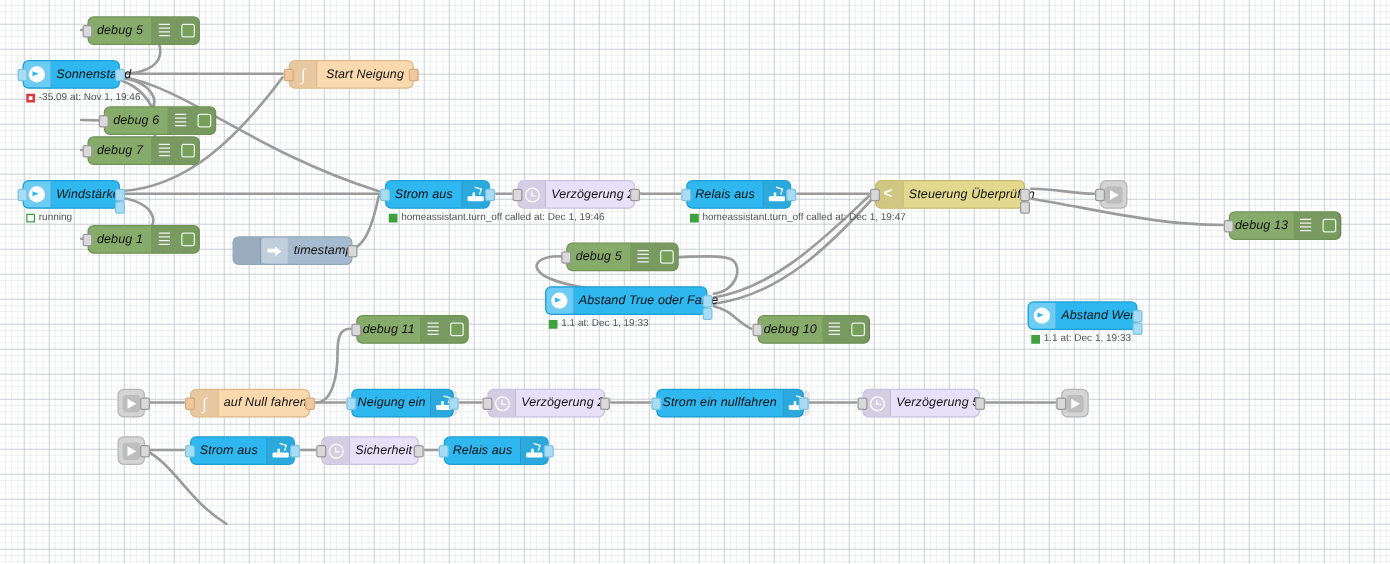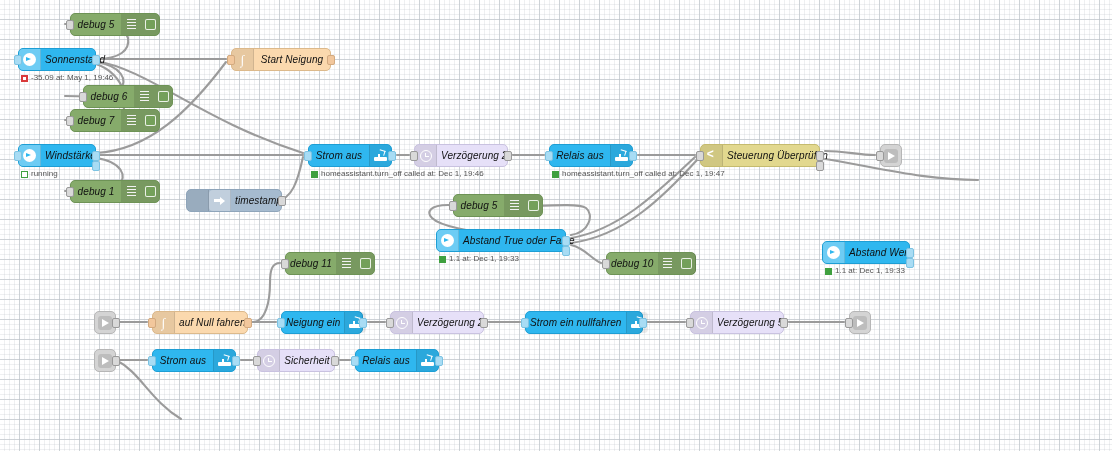--- a/index.html
+++ b/index.html
@@ -258,21 +258,21 @@
 
   <div class="node n-ha" style="left:18px;top:48px;width:78px">
     <span class="port in"></span>
     <span class="itray light">
       <span class="ha-ic"></span>
     </span>
     <span class="lbl">Sonnenstand</span>
     <span class="port out"></span>
     <span class="status">
       <i class="sdot redo"></i>
-      <span>-35.09 at: May 1, 19:46</span>
+      <span>-35.09 at: Nov 1, 19:46</span>
     </span>
   </div>
 
   <div class="node n-func" style="left:231px;top:48px;width:100px">
     <span class="port in"></span>
     <span class="itray">
       <span class="fn-ic">∫</span>
     </span>
     <span class="lbl">Start Neigung</span>
     <span class="port out"></span>
@@ -402,20 +402,35 @@
     <span class="port out o2"></span>
   </div>
 
   <div class="node n-link" style="left:880px;top:144px;width:22px">
     <span class="port in"></span>
     <span class="inner">
       <span class="lk-ic"></span>
     </span>
   </div>
 
+  <div class="node n-debug" style="left:983px;top:169px;width:90px">
+    <span class="port in"></span>
+    <span class="lbl">debug 13</span>
+    <span class="dbgtray">
+      <span class="hamb">
+          <span></span>
+          <span></span>
+          <span></span>
+          <span></span>
+        </span>
+    </span>
+    <span class="dbgbtn">
+        <i></i>
+      </span>
+  </div>
 
   <div class="node n-debug" style="left:453px;top:194px;width:90px">
     <span class="port in"></span>
     <span class="lbl">debug 5</span>
     <span class="dbgtray">
       <span class="hamb">
           <span></span>
           <span></span>
           <span></span>
           <span></span>

